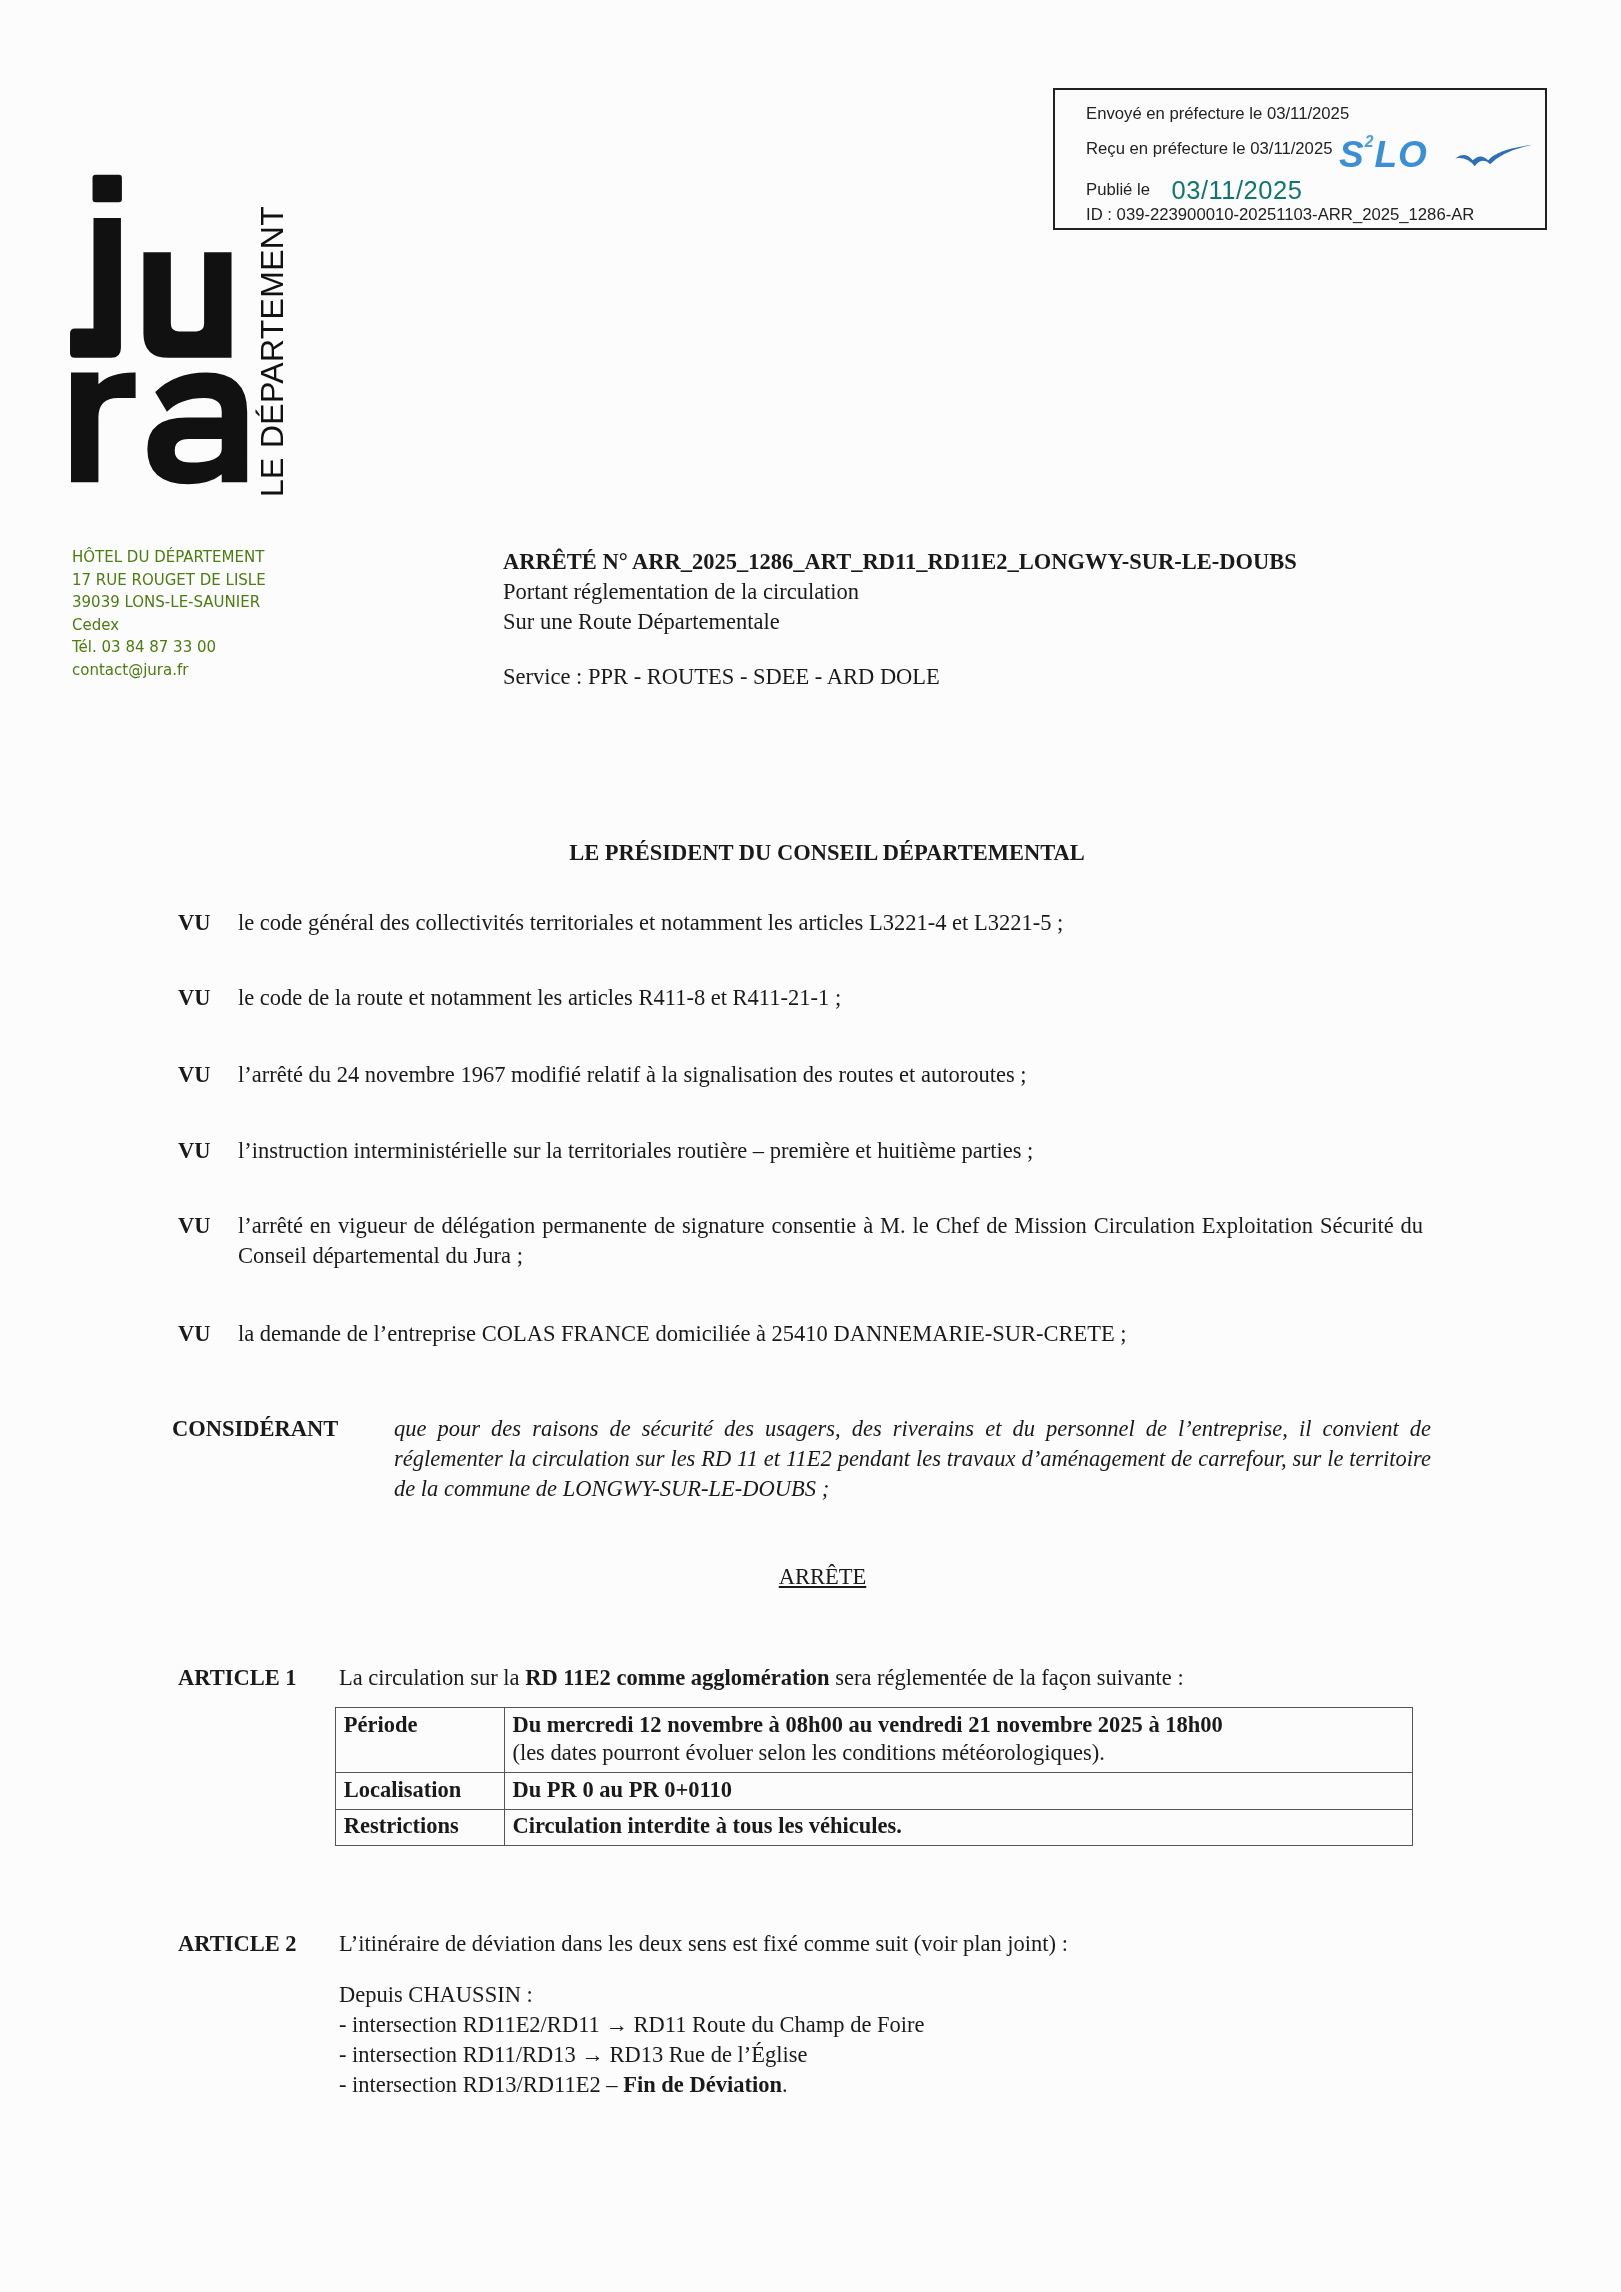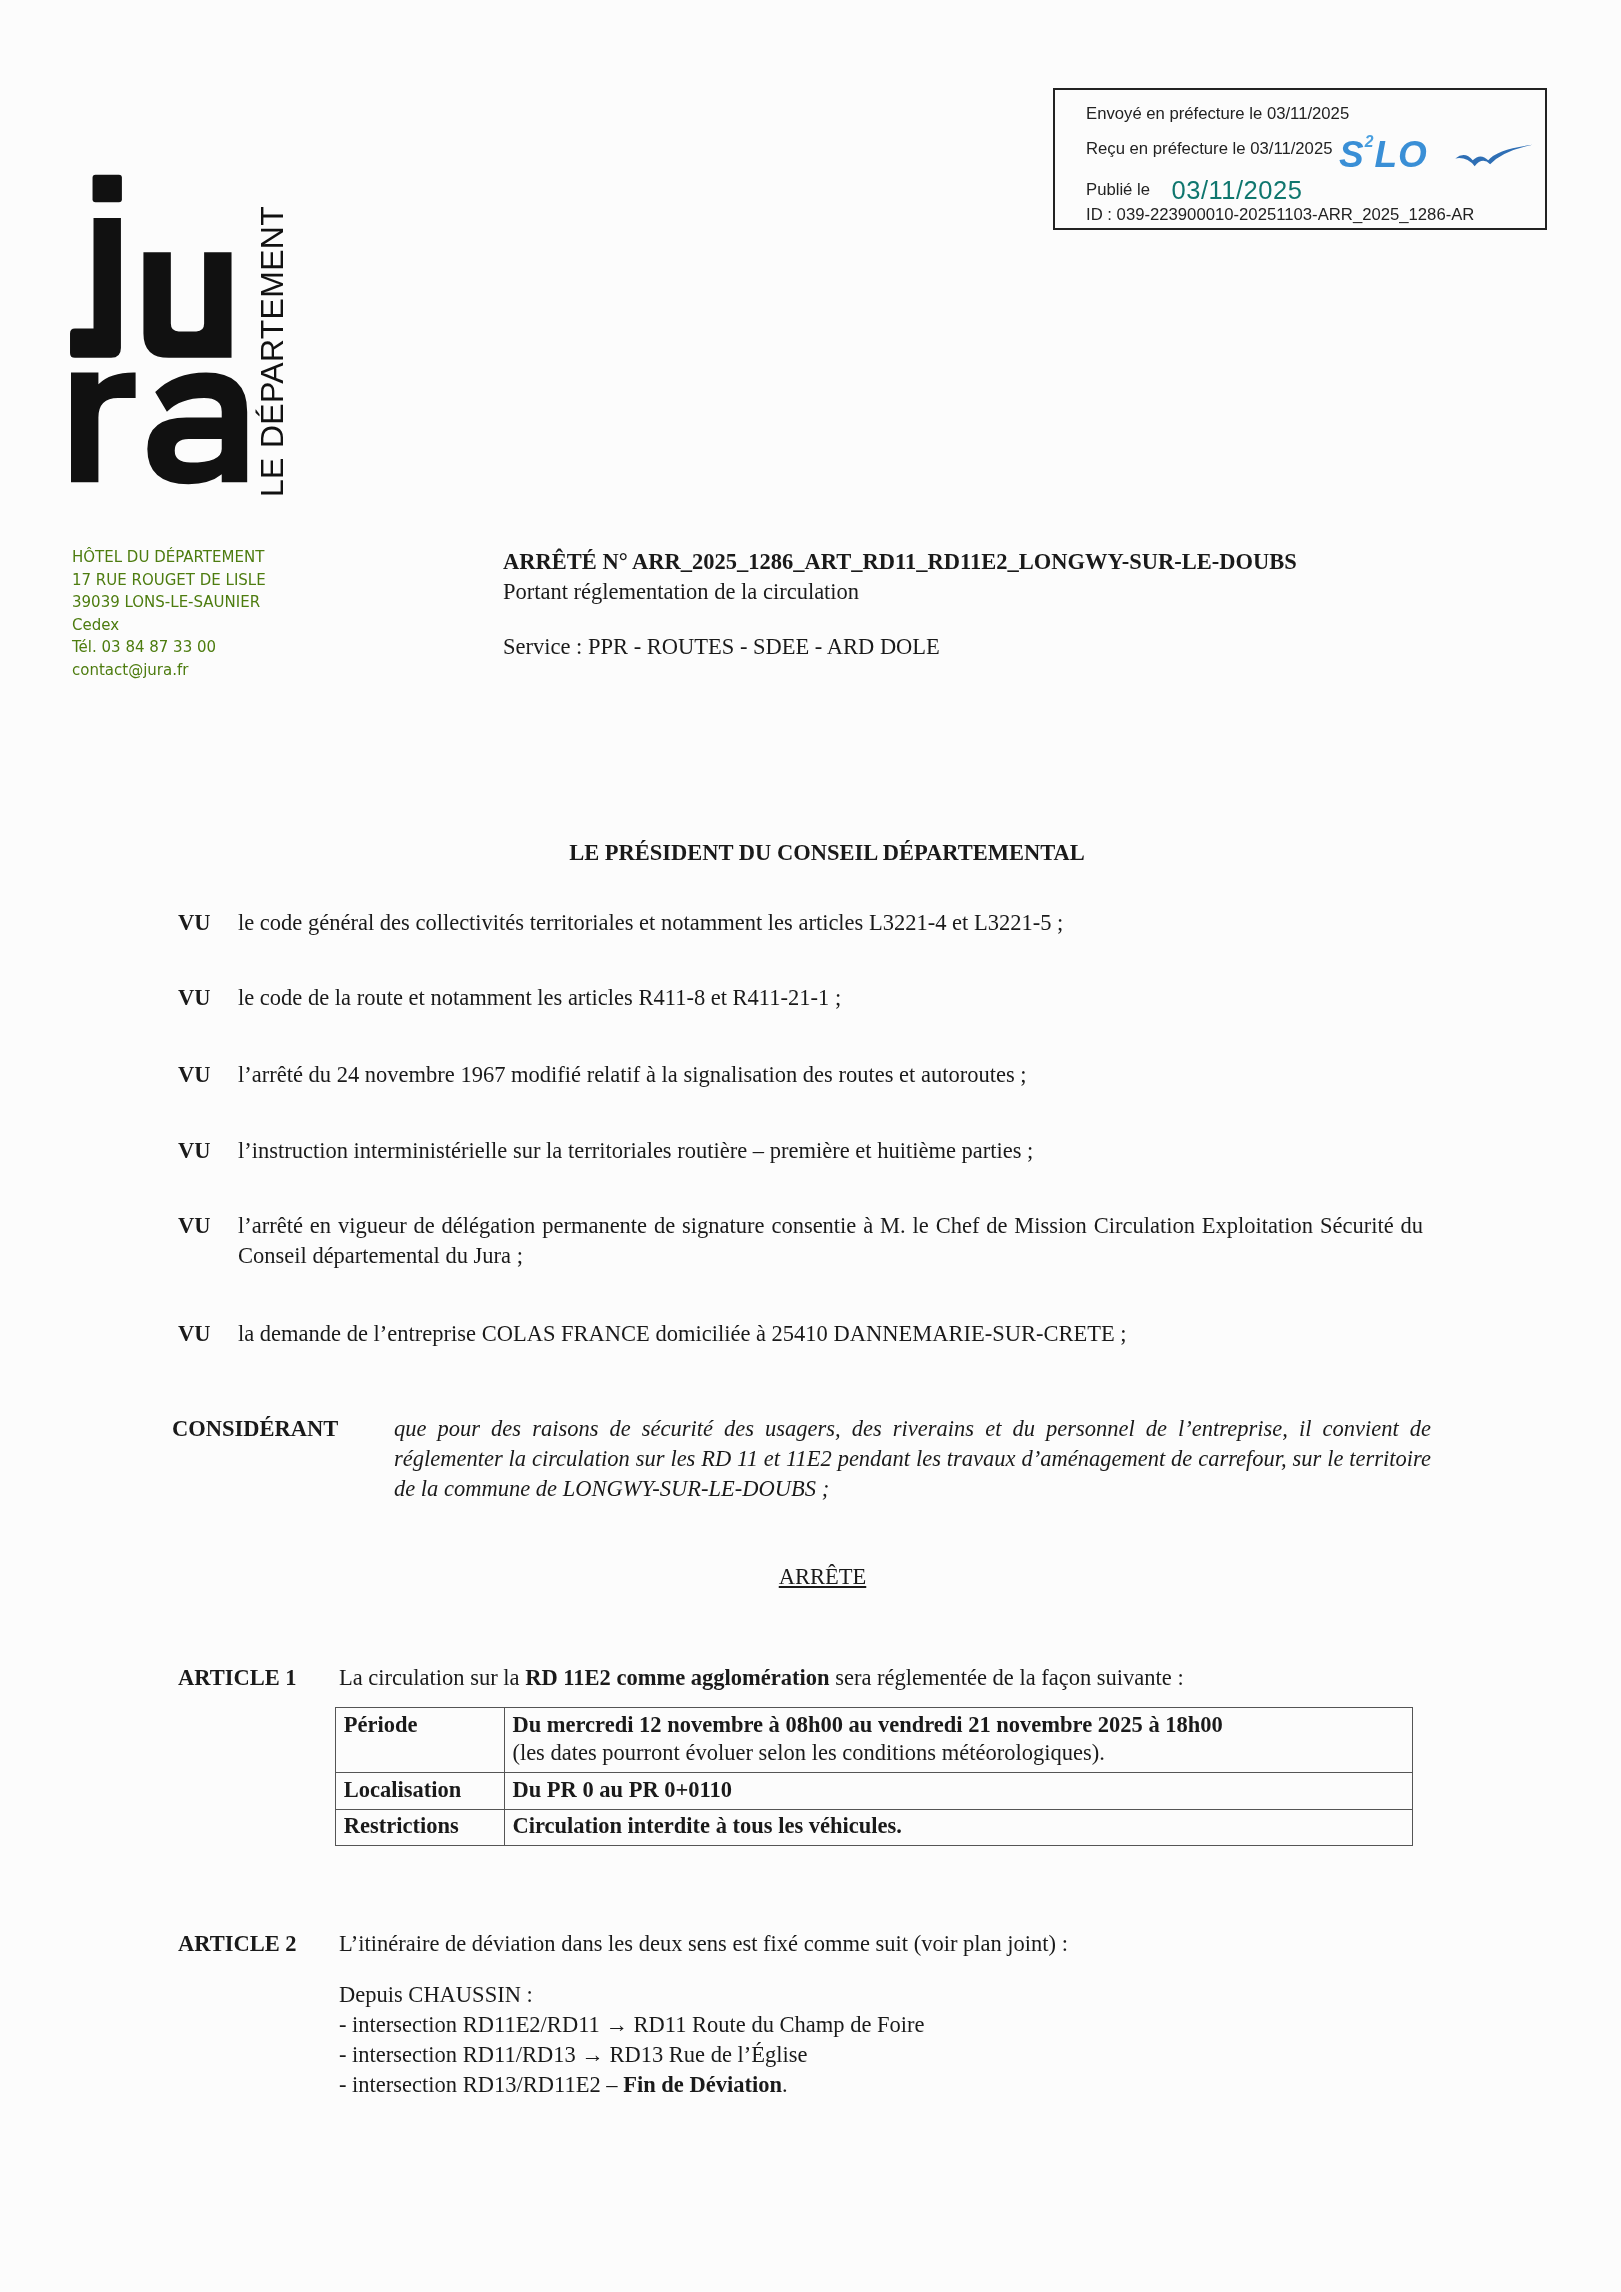--- a/index.html
+++ b/index.html
@@ -146,20 +146,21 @@
   <div>17 RUE ROUGET DE LISLE</div>
   <div>39039 LONS-LE-SAUNIER</div>
   <div>Cedex</div>
   <div>Tél. 03 84 87 33 00</div>
   <div>contact@jura.fr</div>
 </div>
 
 <div class="abs arrete-head">
   <div class="title">ARRÊTÉ N° ARR_2025_1286_ART_RD11_RD11E2_LONGWY-SUR-LE-DOUBS</div>
   <div>Portant réglementation de la circulation</div>
+  <div>Sur une Route Départementale</div>
   <div class="service">Service : PPR - ROUTES - SDEE - ARD DOLE</div>
 </div>
 
 <div class="abs president"><span>LE PRÉSIDENT DU CONSEIL DÉPARTEMENTAL</span></div>
 
 <div class="abs vu" style="top:908px;">
   <span class="kw">VU</span>
   <span class="txt">le code général des collectivités territoriales et notamment les articles L3221-4 et L3221-5 ;</span>
 </div>
 <div class="abs vu" style="top:983px;">

